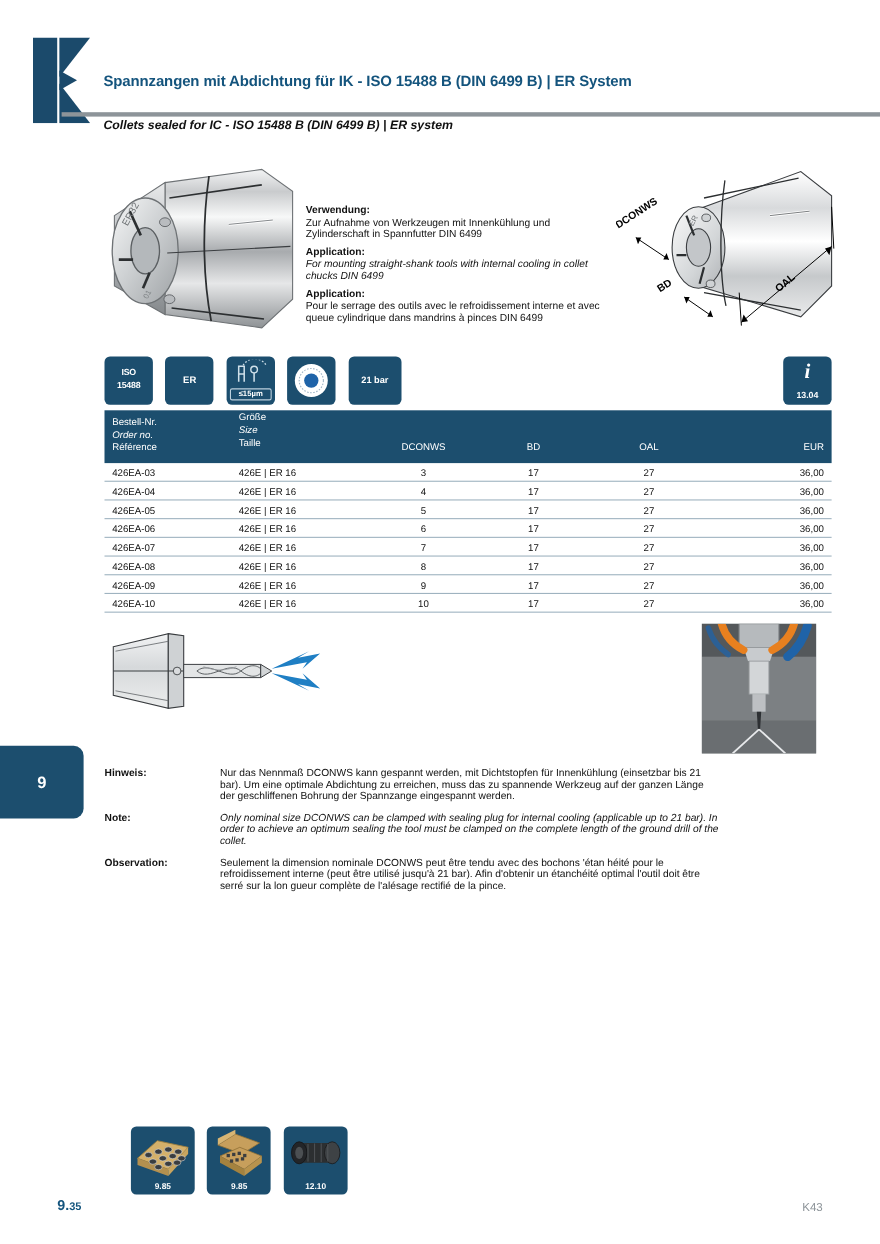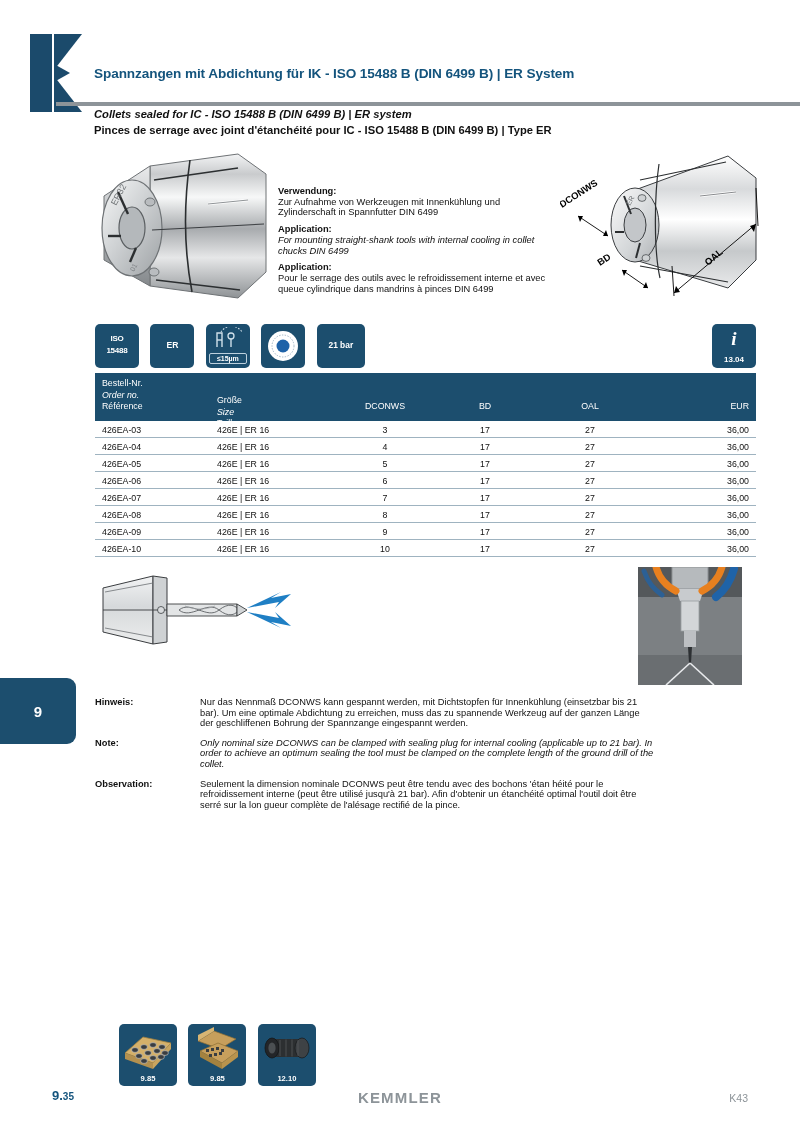--- a/index.html
+++ b/index.html
@@ -72,21 +72,21 @@
   .info-i { position:absolute; left:0; right:0; top:4px; font-size:19px; font-style:italic; font-weight:bold; font-family:"Liberation Serif", serif; }
   .info-num { position:absolute; left:0; right:0; bottom:4px; font-size:8px; font-weight:bold; }
 
   
   .tbl { position:absolute; left:95px; top:373px; width:661px; }
   .tbl-head {
     background:#1c4e6e; color:#ffffff; height:48px; position:relative;padding-left:43px;
   }
   .tbl-head .cell { position:absolute; font-size:8.8px; }
   .hc-a { left:7px; top:5px; line-height:11.5px; }
-  .hc-b { left:122px; top:22px; line-height:11.5px; }
+  .hc-b { left:122px; top:1px; line-height:11.5px; }
   .hc-it { font-style:italic; }
   .hc-dcon { left:250px; top:28px; width:80px; text-align:center; }
   .hc-bd   { left:360px; top:28px; width:60px; text-align:center; }
   .hc-oal  { left:460px; top:28px; width:70px; text-align:center; }
   .hc-eur  { right:7px; top:28px; text-align:left;margin-left:20px; }
 
   .trow {
     position:relative; height:17px; border-bottom:1px solid #9fb3c0;
     font-size:8.8px; color:#111;
   }
@@ -150,21 +150,20 @@
   <div class="header">
     <svg class="logo-k" viewBox="0 0 62 78">
       <polygon points="0,0 22,0 22,78 0,78" fill="#1b4a6b"></polygon>
       <polygon points="24,0 52,0 24,36 24,18" fill="#1b4a6b"></polygon>
       <polygon points="24,42 52,78 24,78" fill="#1b4a6b"></polygon>
       <polygon points="24,30 40,39 24,48" fill="#1b4a6b"></polygon>
     </svg>
     <div class="hdr-rule"></div>
     <div class="hdr-title">Spannzangen mit Abdichtung für IK - ISO 15488 B (DIN 6499 B) | ER System</div>
     <div class="hdr-sub1">Collets sealed for IC - ISO 15488 B (DIN 6499 B) | ER system</div>
-    <div class="hdr-sub2">Pinces de serrage avec joint d'étanchéité pour IC - ISO 15488 B (DIN 6499 B) | Type ER</div>
   </div>
 
   <svg class="photo-main" viewBox="0 0 192 178">
     <defs>
       <linearGradient id="steelBody" x1="0" y1="0" x2="0" y2="1">
         <stop offset="0%" stop-color="#f3f4f5"></stop>
         <stop offset="14%" stop-color="#c9cbcd"></stop>
         <stop offset="30%" stop-color="#f7f8f8"></stop>
         <stop offset="52%" stop-color="#a8abae"></stop>
         <stop offset="72%" stop-color="#e6e7e8"></stop>
@@ -531,16 +530,15 @@
             <path d="M36,13 L36,29"></path>
         </g>
       </svg>
       <div class="thumb-cap">12.10</div>
     </div>
   </div>
 
   <div class="ft-page">
     <span>9.</span><span class="sm">35</span>
   </div>
-  <div class="ft-brand">KEMMLER</div>
   <div class="ft-code">K43</div>
 
 </div>
 
 </body></html>

